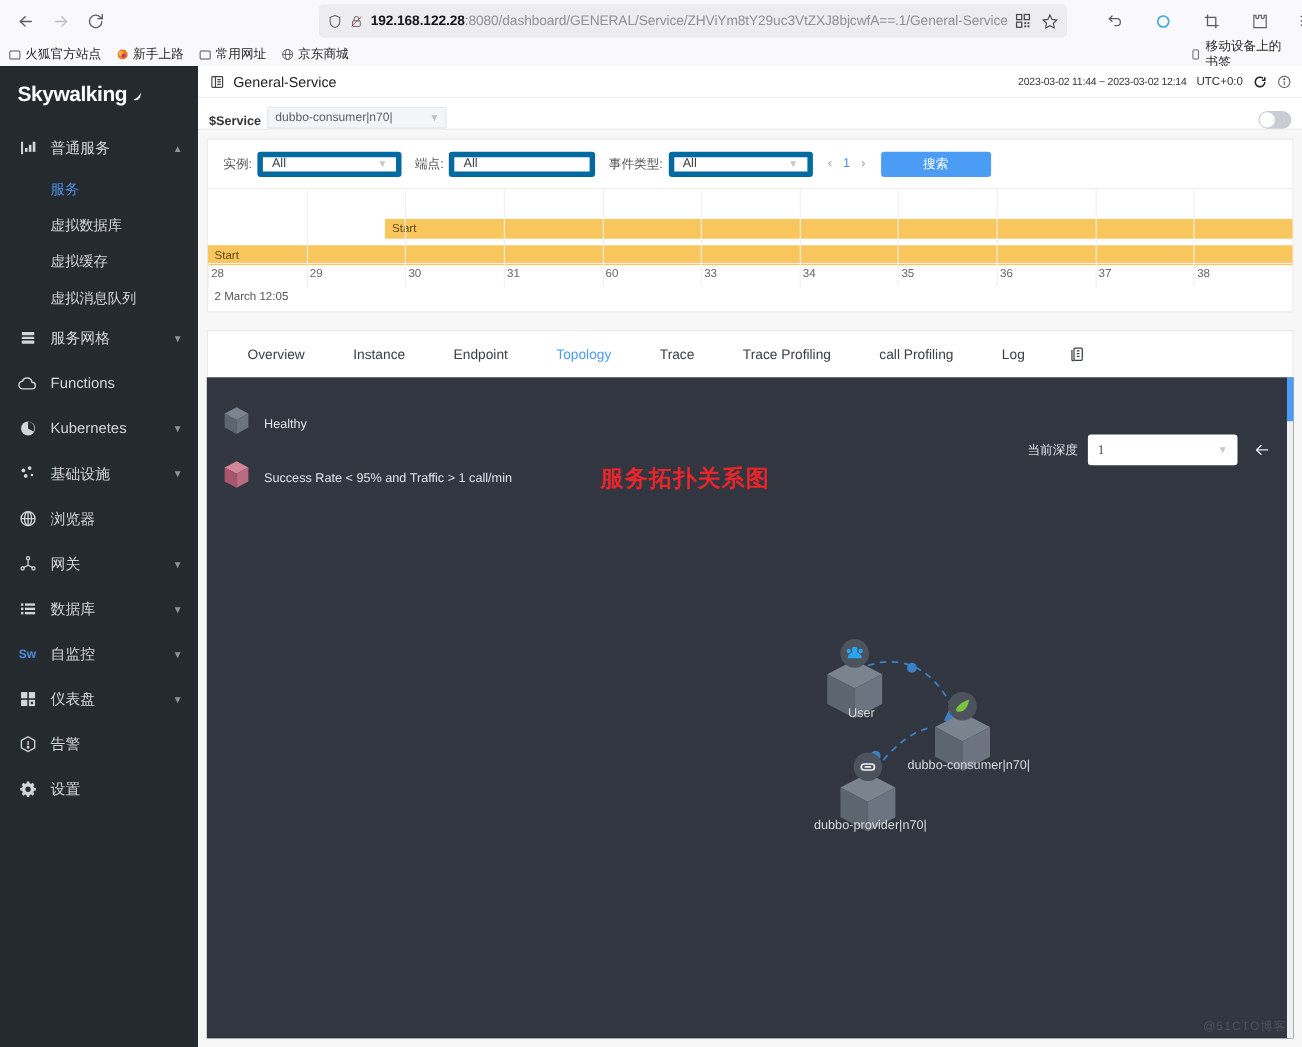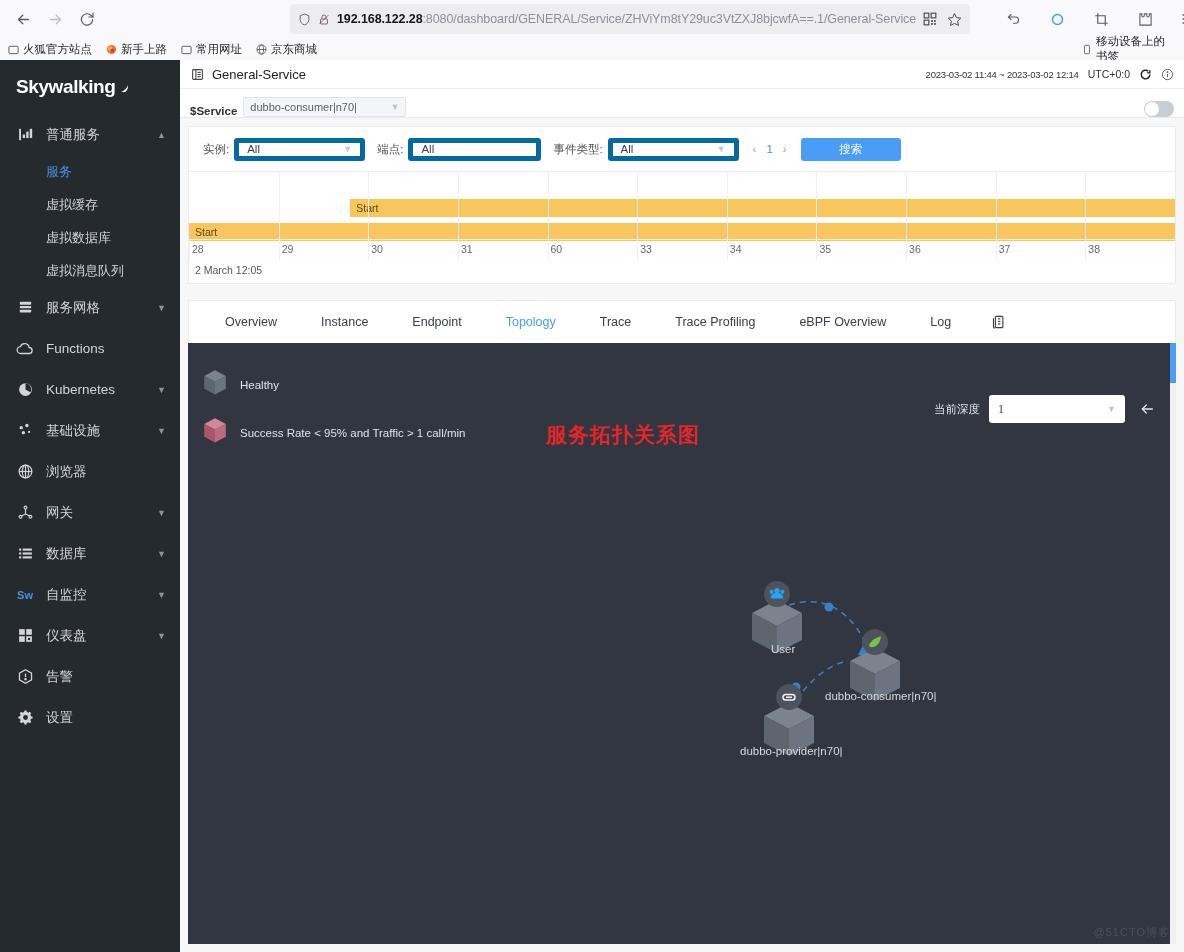--- a/index.html
+++ b/index.html
@@ -357,24 +357,24 @@
           </svg>
       </span>
       <span class="lbl">普通服务</span>
       <span class="chev">▲</span>
     </div>
 
     <div class="sub-item active">
       <span>服务</span>
     </div>
     <div class="sub-item">
+      <span>虚拟数据库</span>
+    </div>
+    <div class="sub-item">
       <span>虚拟缓存</span>
-    </div>
-    <div class="sub-item">
-      <span>虚拟数据库</span>
     </div>
     <div class="sub-item">
       <span>虚拟消息队列</span>
     </div>
 
     <div class="nav-item">
       <span class="ico">
         <svg width="17" height="17" viewBox="0 0 24 24" fill="currentColor">
             <rect x="4" y="4" width="16" height="4" rx="1"></rect>
             <rect x="4" y="10" width="16" height="3" rx="1"></rect>
@@ -620,21 +620,21 @@
     </div>
 
     <div class="tabs-wrap">
       <div class="tabs" id="tabsHost">
           <div class="tab">Overview</div>
           <div class="tab">Instance</div>
           <div class="tab">Endpoint</div>
           <div class="tab active">Topology</div>
           <div class="tab">Trace</div>
           <div class="tab">Trace Profiling</div>
-          <div class="tab">eBPF Overview</div>
+          <div class="tab">call Profiling</div>
           <div class="tab">Log</div>
           <div class="tab-copy">
             <svg width="15" height="16" viewBox="0 0 24 24" fill="none" stroke="currentColor" stroke-width="1.8">
               <rect x="7" y="3" width="12" height="18" rx="1.5"></rect>
               <line x1="11" y1="7" x2="15" y2="7"></line>
               <line x1="11" y1="11" x2="15" y2="11"></line>
               <line x1="11" y1="15" x2="15" y2="15"></line>
               <path d="M4 6v14a1.5 1.5 0 0 0 1.5 1.5H7"></path>
             </svg>
           </div>

